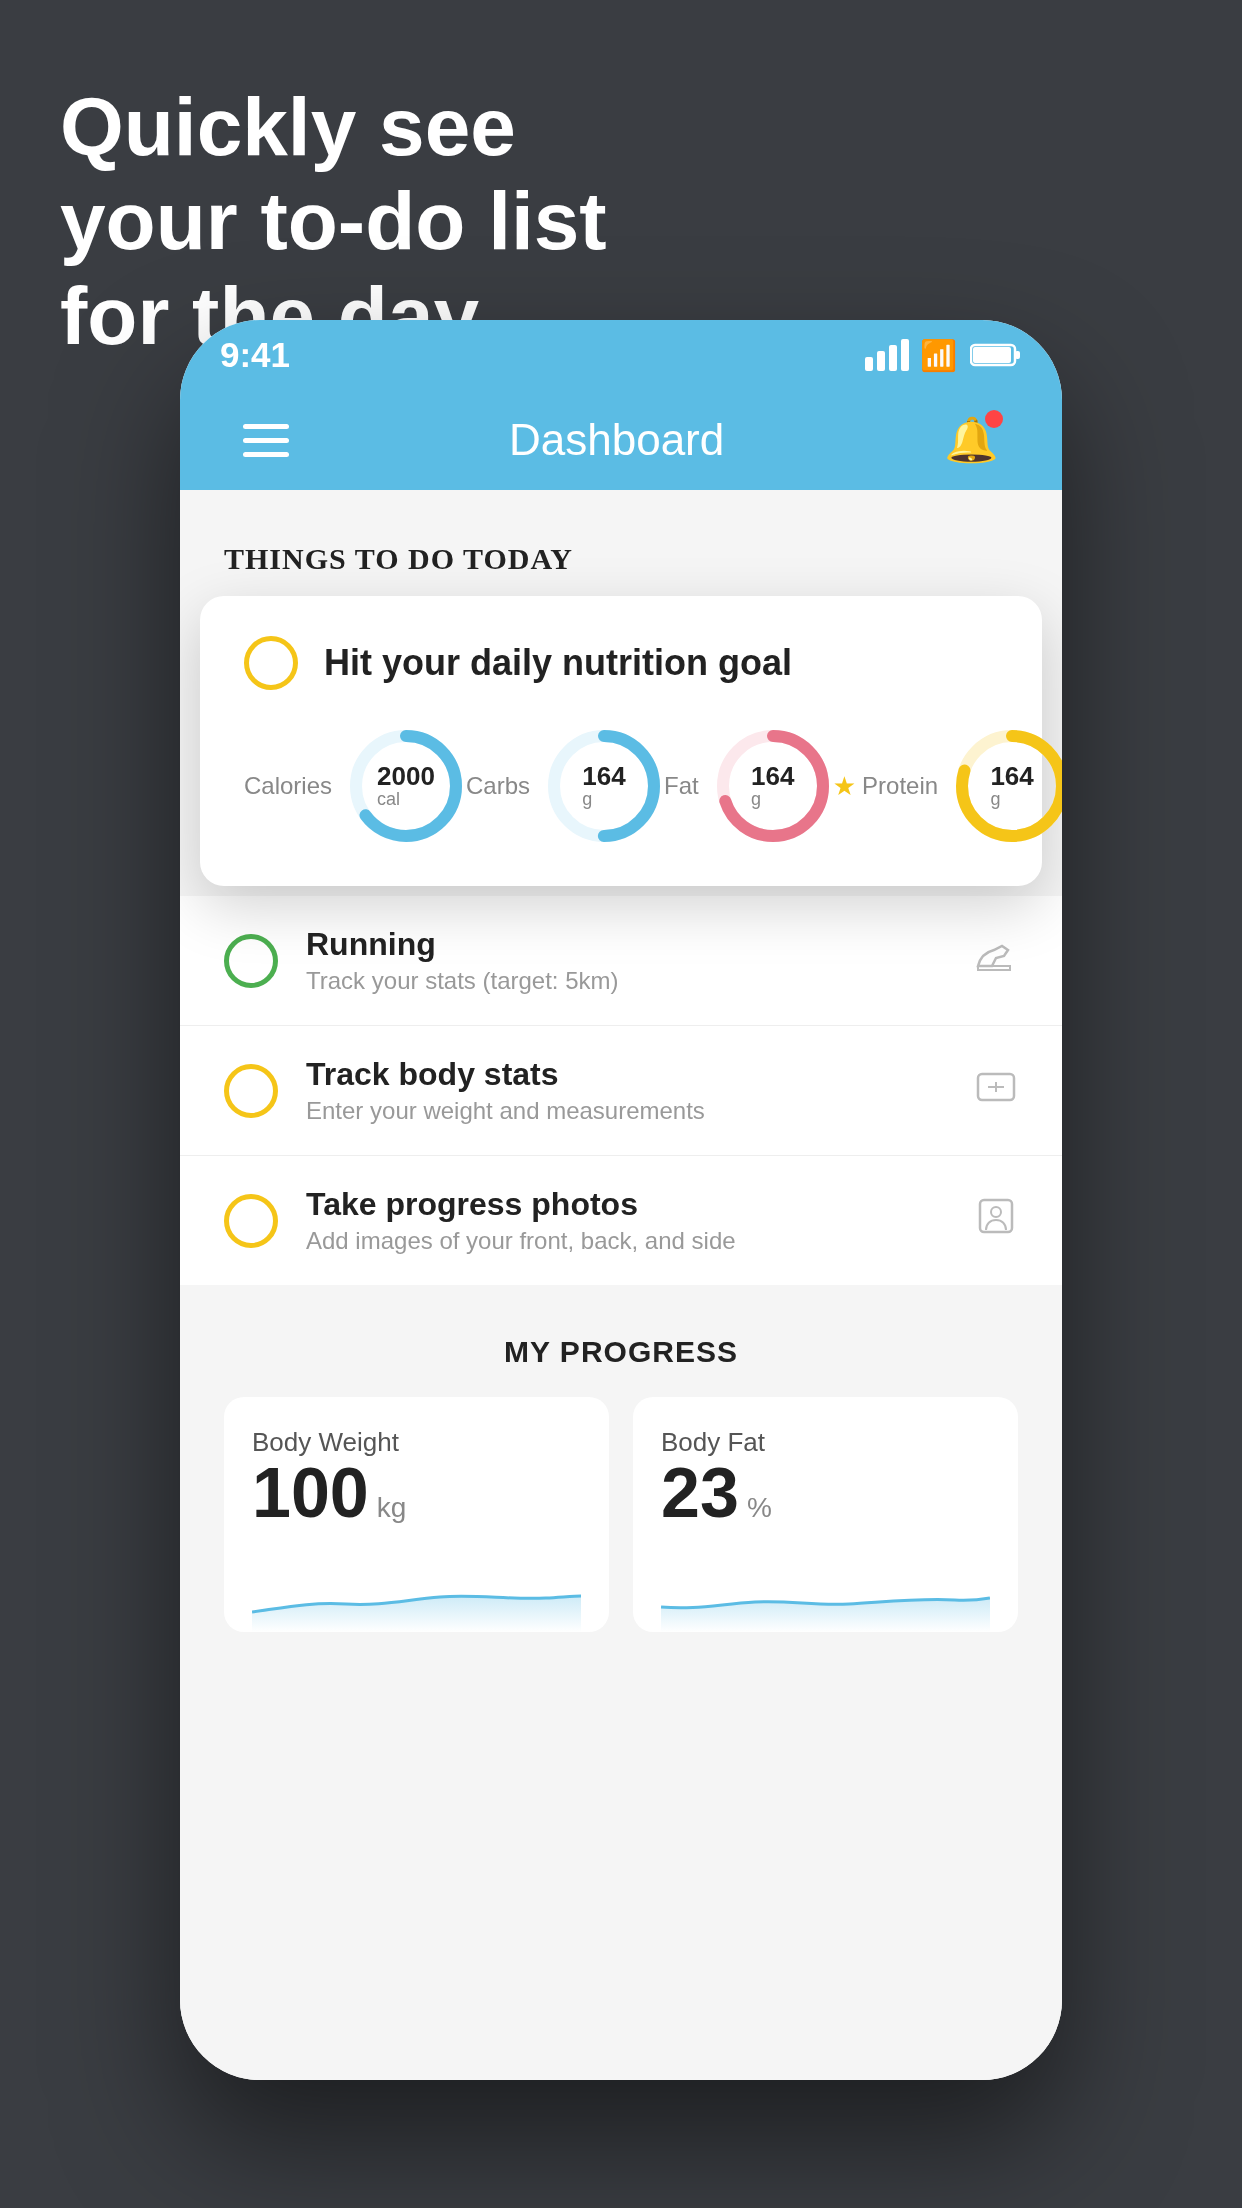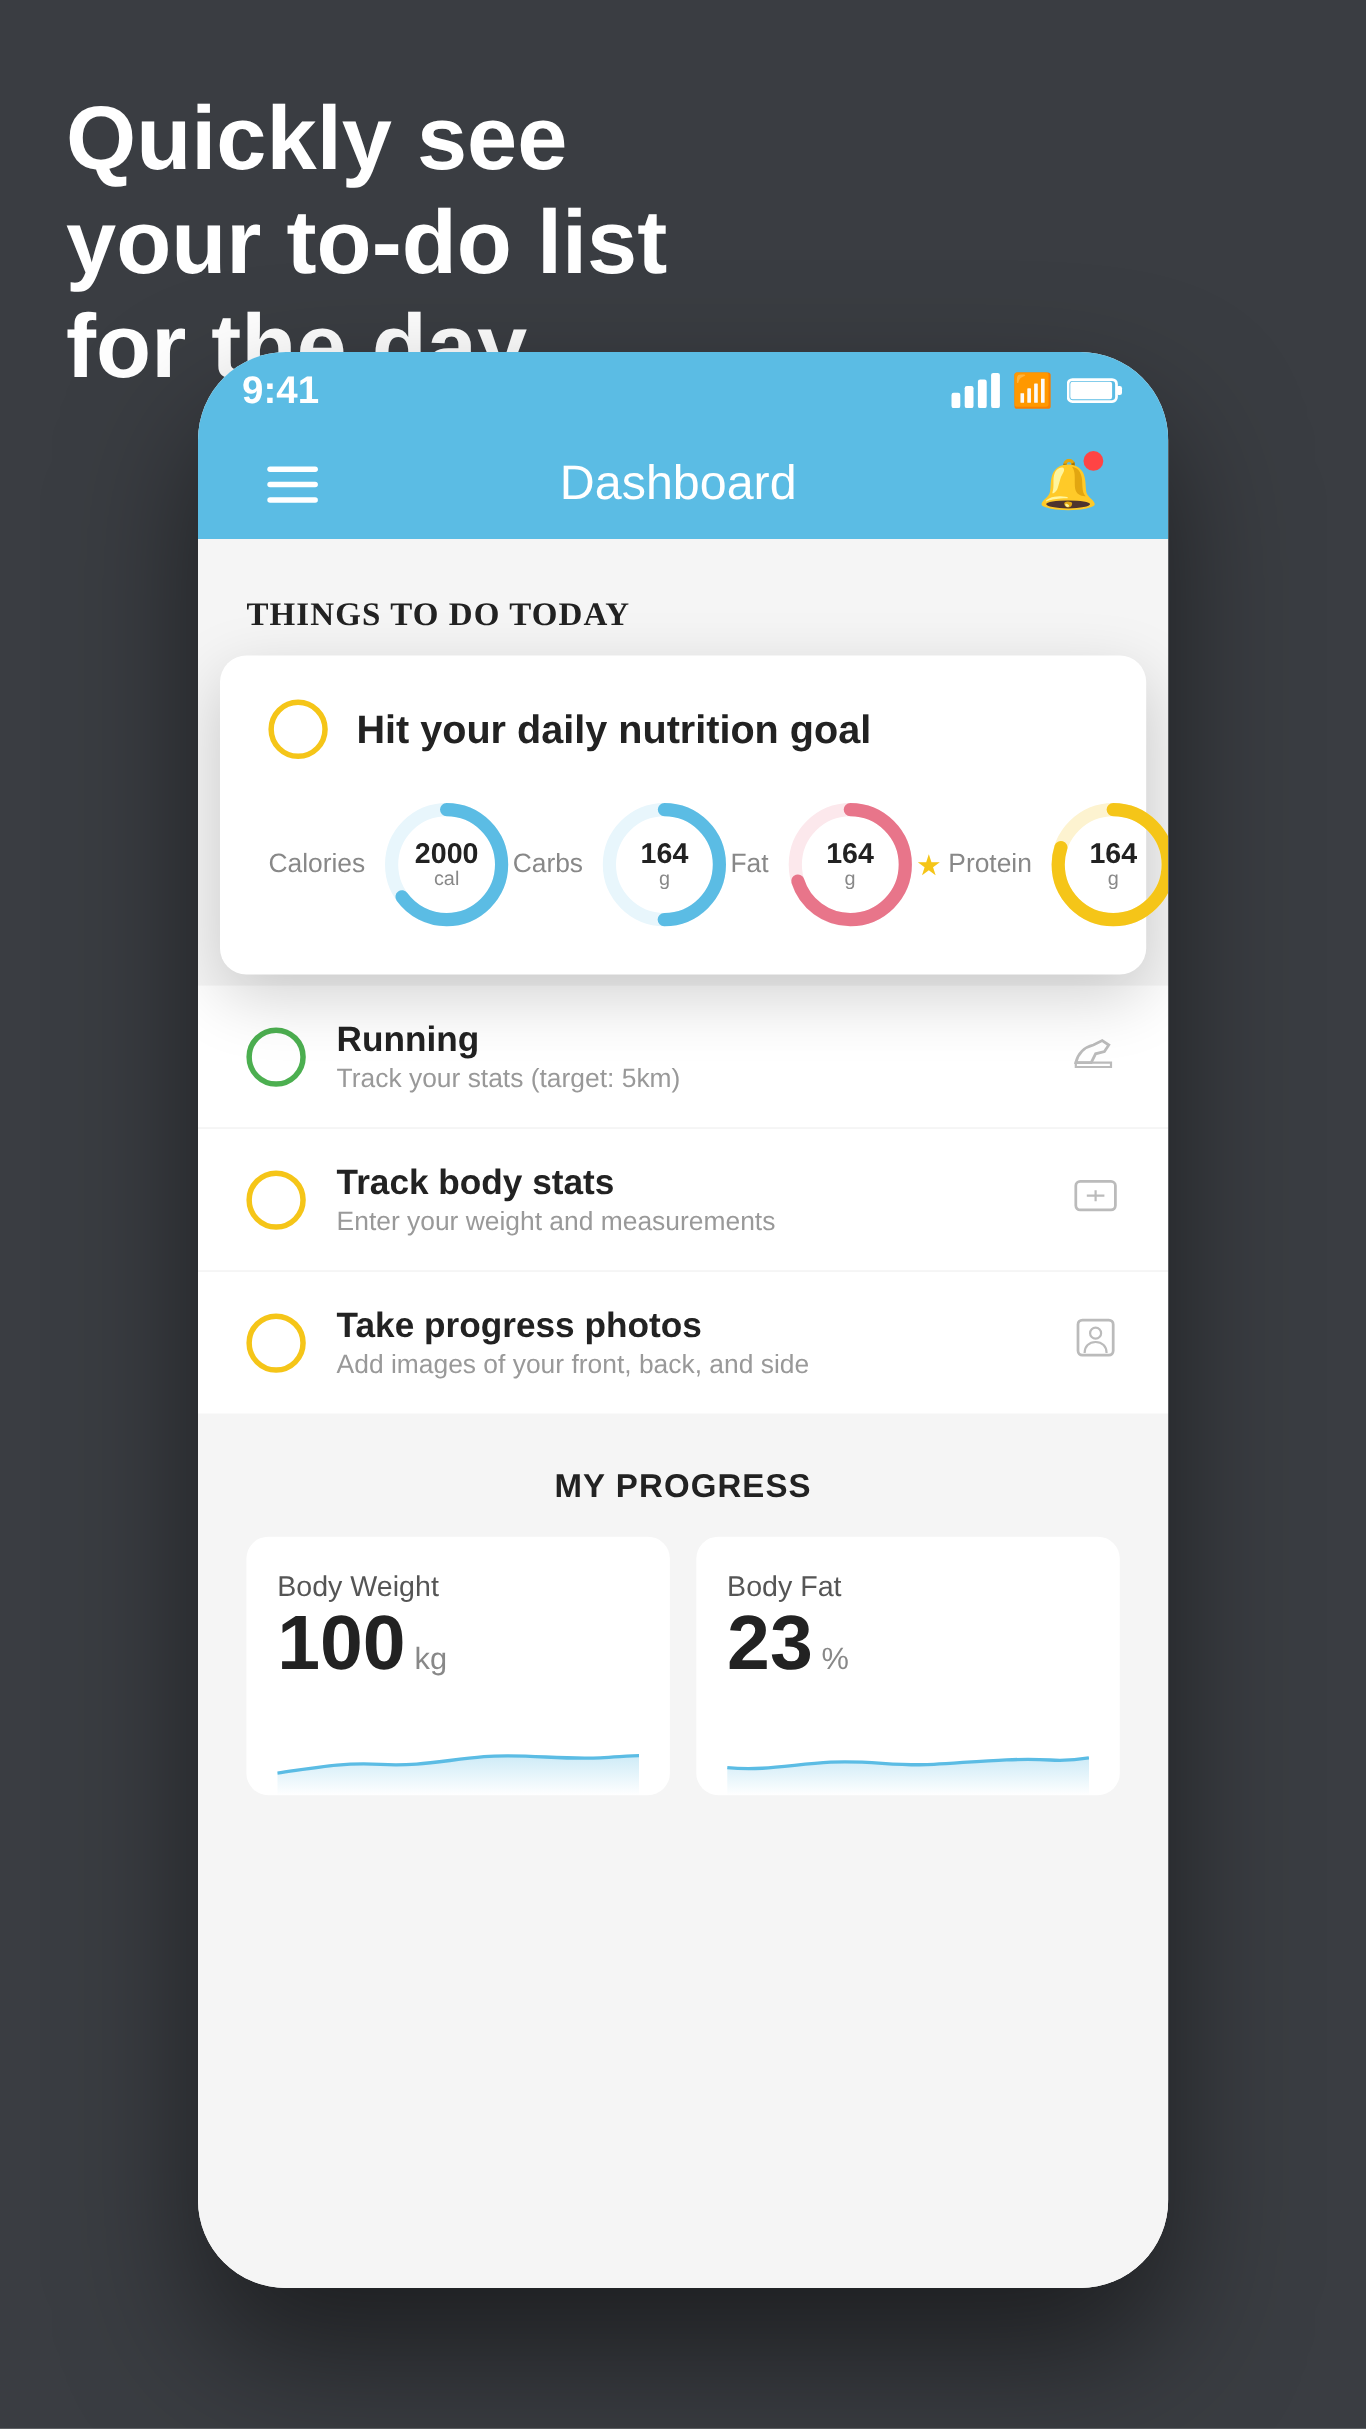--- a/index.html
+++ b/index.html
@@ -190,21 +190,20 @@
       height: 120px;
     }
     .donut-container svg {
       transform: rotate(-90deg);
     }
     .donut-value {
       position: absolute;
       top: 50%;
       left: 50%;
       transform: translate(-50%, -50%);
-      text-align: center;
     }
     .donut-num {
       font-size: 26px;
       font-weight: 700;
       color: #222;
       line-height: 1;
       display: block;
     }
     .donut-unit {
       font-size: 18px;

